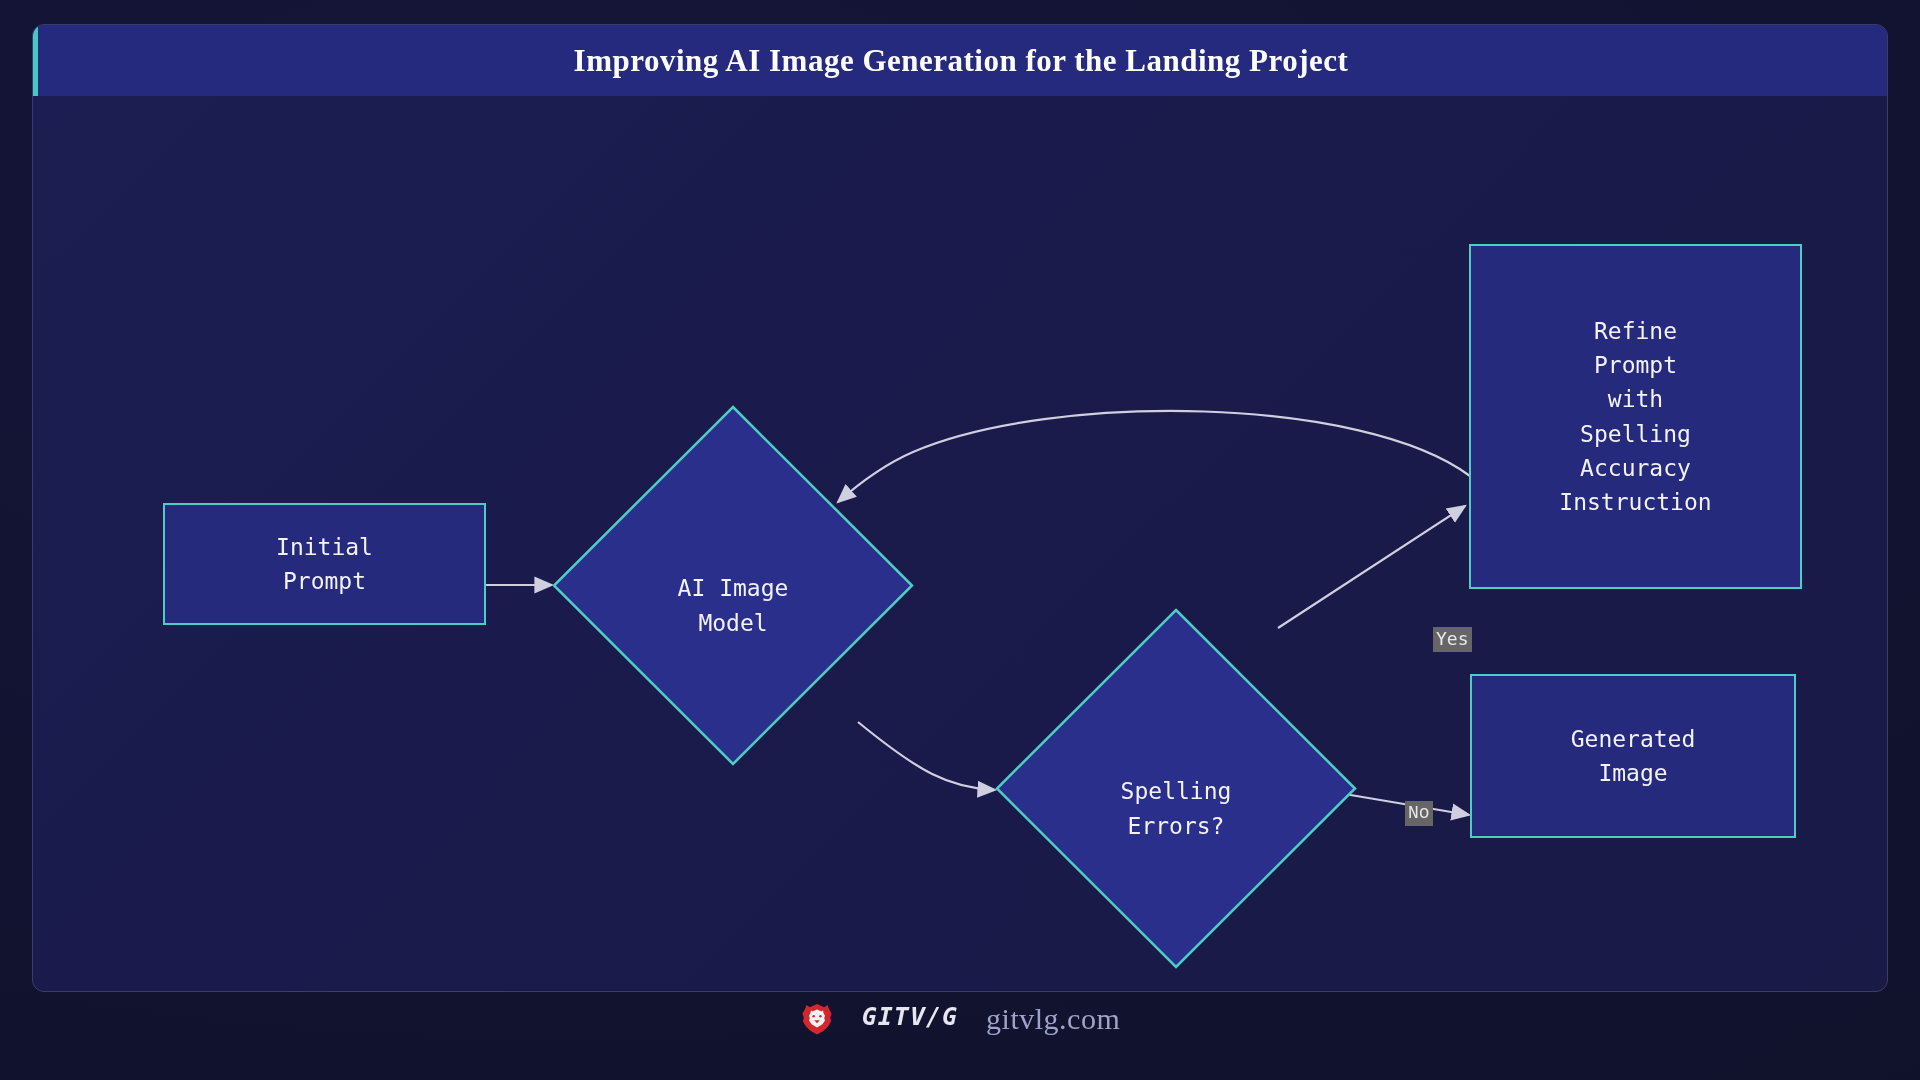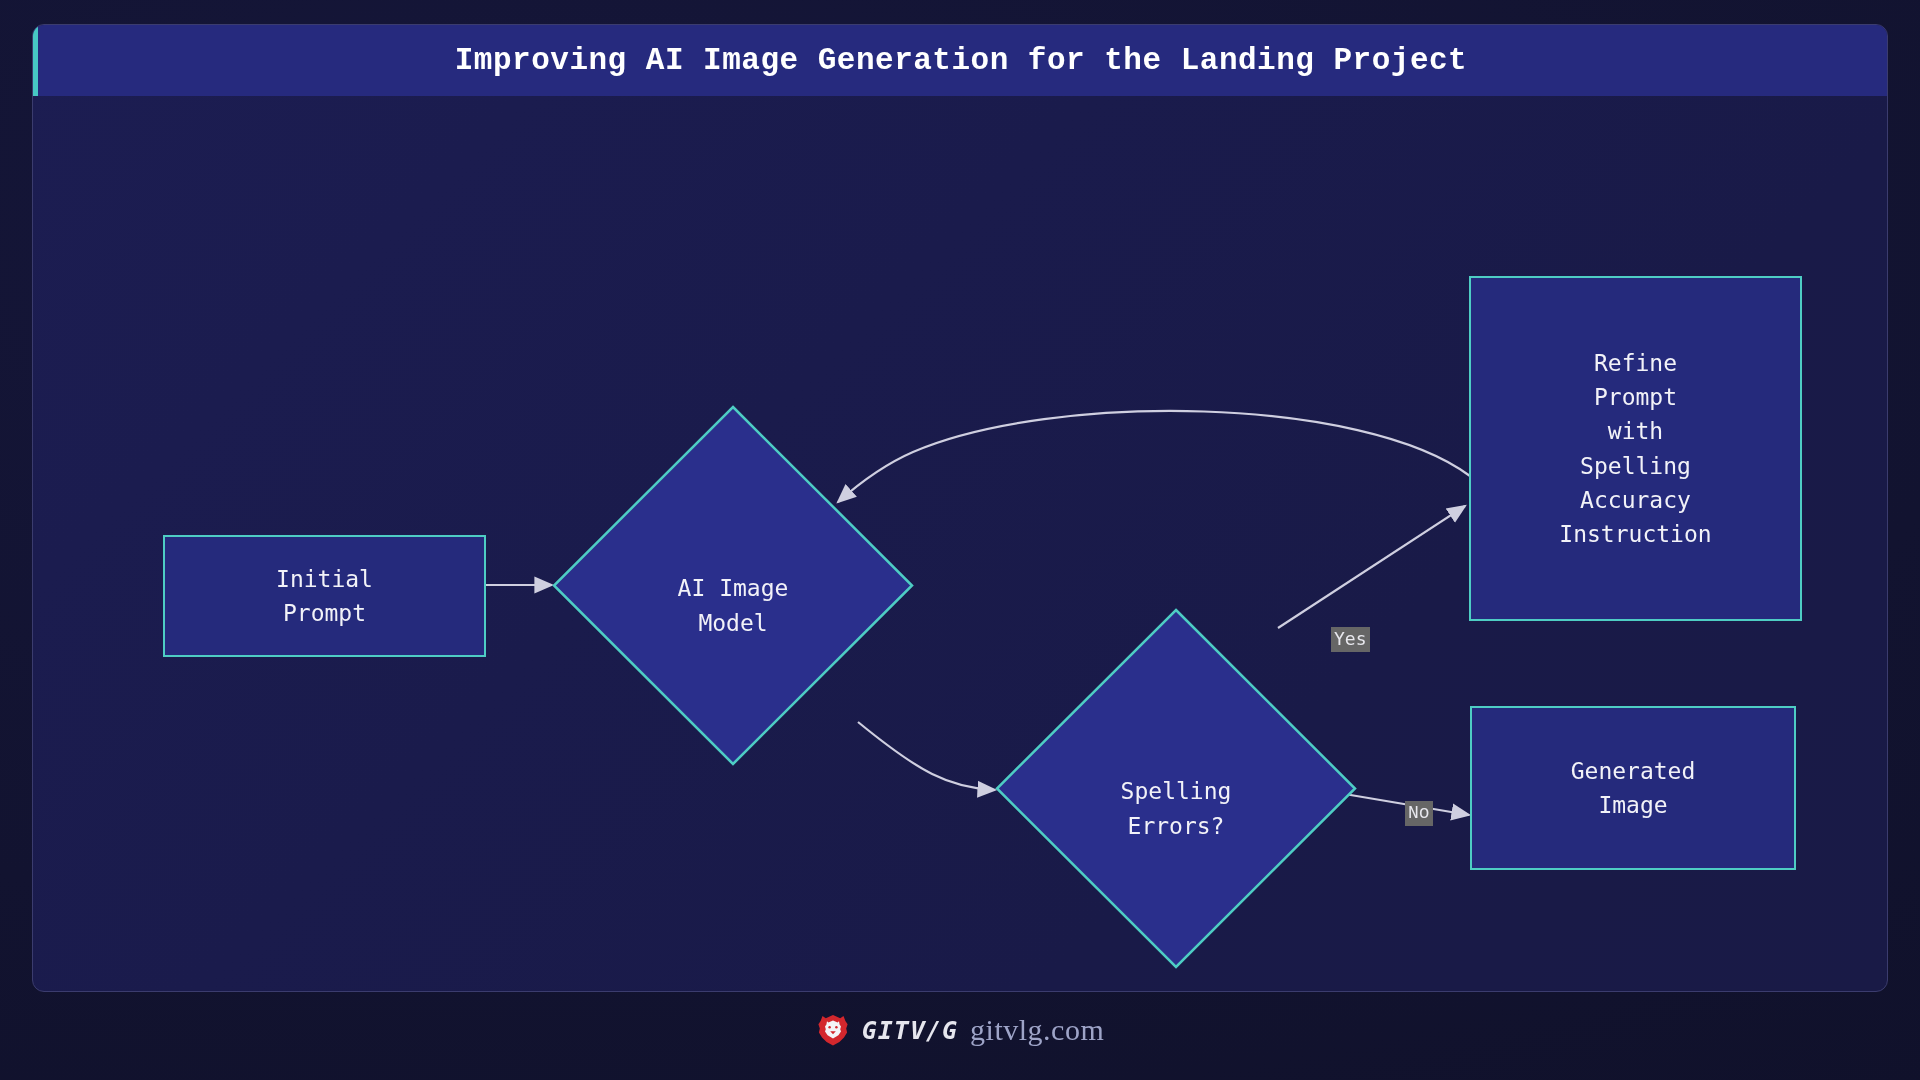--- a/index.html
+++ b/index.html
@@ -57,21 +57,21 @@
     width: 5px;
     height: 71px;
     background: #47c8c4;
     border-top-left-radius: 11px;
   }
   #header-title {
     color: #ffffff;
     font-size: 31px;
     font-weight: bold;
     letter-spacing: 0.5px;
-    font-family: Liberation Mono, monospace;
+    font-family: Liberation Serif, serif;
     white-space: nowrap;
   }
 
   
   #canvas {
     position: absolute;
     left: 0;
     top: 71px;
     width: 1856px;
     height: 897px;
@@ -88,21 +88,20 @@
   .node {
     position: absolute;
     box-sizing: border-box;
   }
   .rect-node {
     border: 2px solid #4ecdc4;
     background: #252a7c;
     display: flex;
     align-items: center;
     justify-content: center;
-    margin-top: 32px;
   }
   .node-text {
     color: #f2f2f8;
     font-size: 23px;
     line-height: 1.48;
     text-align: center;
     font-family: "DejaVu Sans Mono", "Liberation Mono", monospace;
     white-space: pre-line;
     pointer-events: none;
   }
@@ -136,23 +135,22 @@
   }
 
   
   #footer {
     position: absolute;
     left: 0;
     top: 1002px;
     width: 1920px;
     height: 56px;
     display: flex;
-    align-items: center;
-    justify-content: center;
-    gap: 12px;
+    justify-content: center;
+    gap: 28px;
   }
   #footer-brand {
     color: #e6e6ee;
     font-size: 25px;
     font-weight: bold;
     font-style: italic;
     letter-spacing: 1px;
     font-family: "DejaVu Sans Mono", "Liberation Mono", monospace;
   }
   #footer-url {
@@ -223,21 +221,21 @@
 Spelling
 Accuracy
 Instruction</div>
       </div>
 
       <div class="node rect-node" style="left:1437px; top:578px; width:326px; height:164px;">
         <div class="node-text">Generated
 Image</div>
       </div>
 
-      <div class="edge-label" style="left:1298px; top:531px;">Yes</div>
+      <div class="edge-label" style="left:1400px; top:531px;">Yes</div>
       <div class="edge-label" style="left:1372px; top:705px;font-family:Liberation Mono, monospace;">No</div>
 
     </div>
   </div>
 
   <div id="footer">
     <svg id="footer-logo" width="34" height="34" viewBox="0 0 34 34" xmlns="http://www.w3.org/2000/svg">
       <path d="M17 2 L24.2 5.2 L27.5 3.1 L29.4 8.1 L31.6 11.2 L30.2 15.4 L31.1 19.6
                L28.0 24.6 L23.4 29.0 L17 32.4 L10.6 29.0 L6.0 24.6 L2.9 19.6
                L3.8 15.4 L2.4 11.2 L4.6 8.1 L6.5 3.1 L9.8 5.2 Z" fill="#d3272d"></path>

